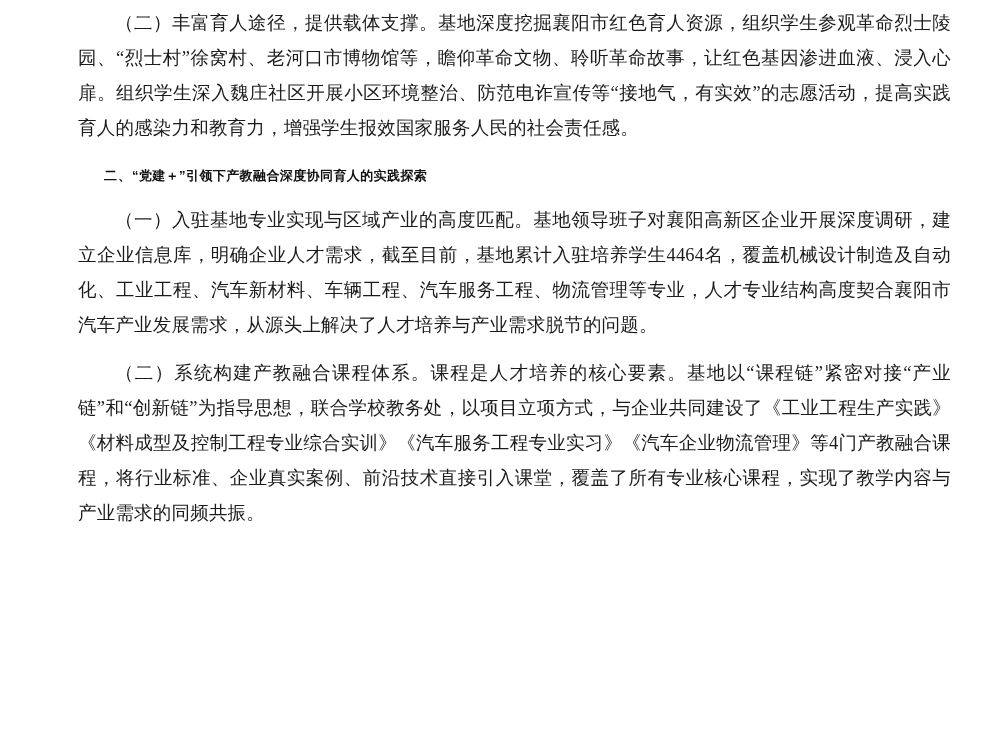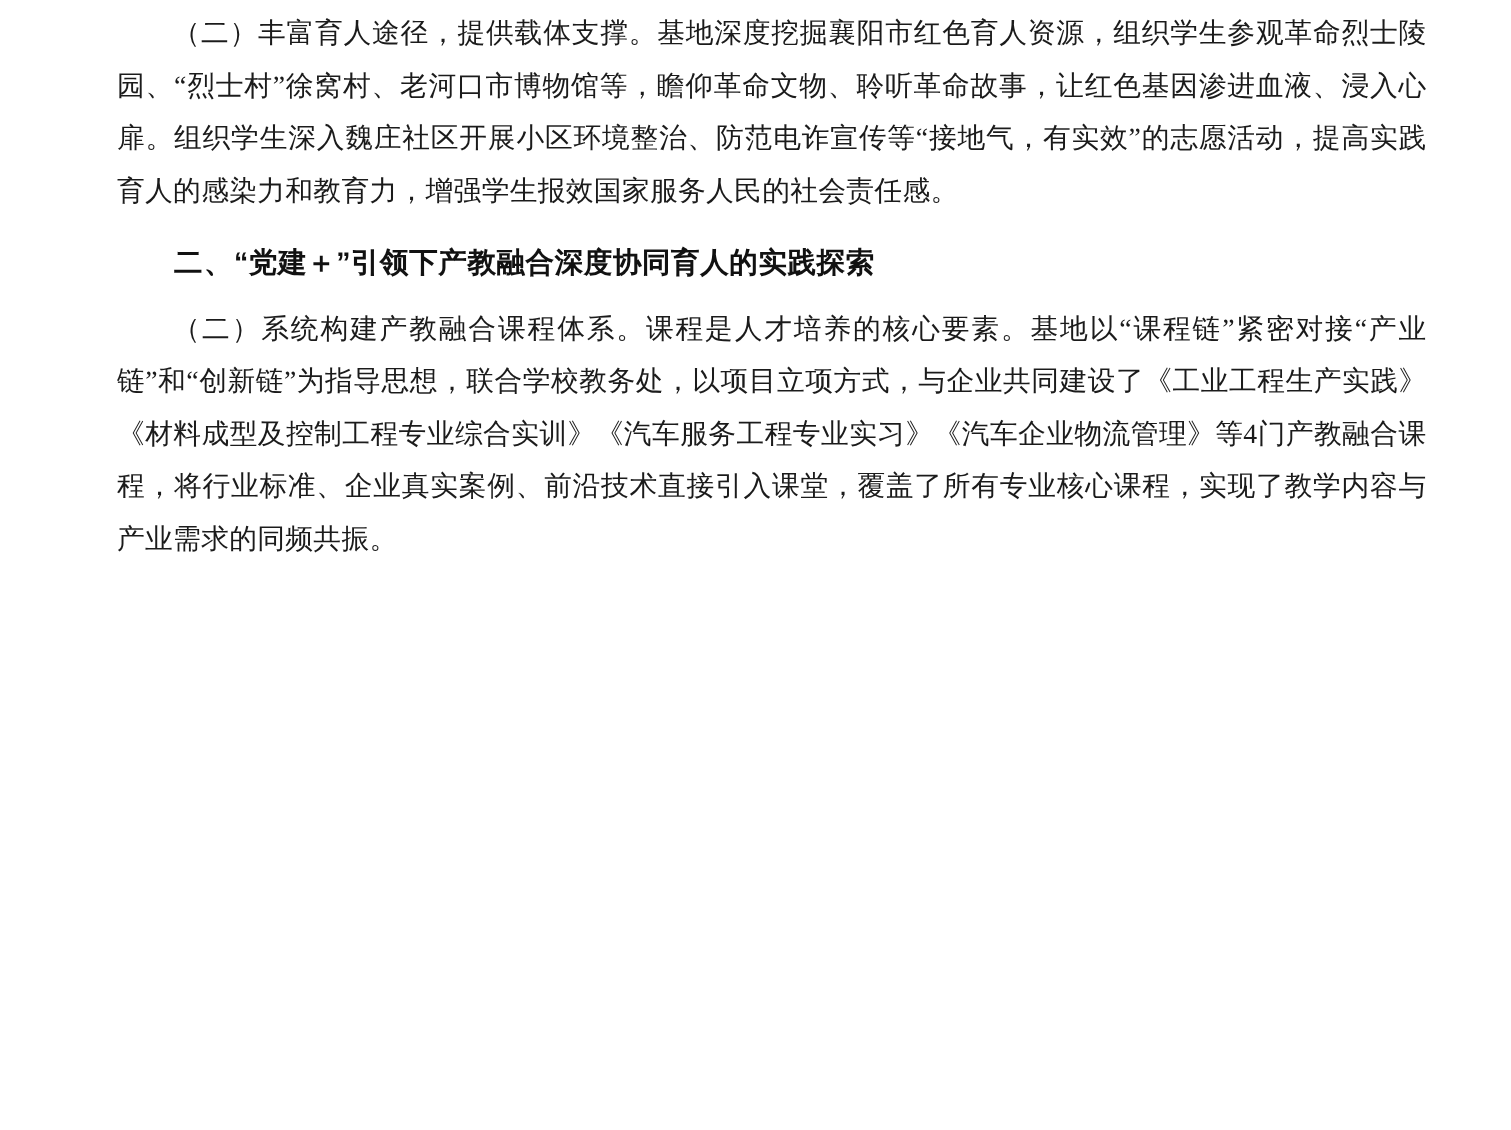--- a/index.html
+++ b/index.html
@@ -26,21 +26,21 @@
     line-height: 35px;
     text-align: justify;
     text-justify: inter-ideograph;
     margin: 0 0 13px 0;
     text-indent: 2em;
     letter-spacing: 0.2px;
     color: #1b1b1b;
     font-family: "Liberation Serif", "DejaVu Serif", serif;
   }
   .heading {
-    font-size: 19px;
+    font-size: 13px;
     line-height: 34px;
     font-weight: bold;
     margin: 4px 0 10px 0;
     text-indent: 2em;
     letter-spacing: 0.4px;
     color: #111111;
     font-family: "Liberation Sans", "DejaVu Sans", sans-serif;
   }
   .heading .hd-num {
     letter-spacing: 1px;
@@ -55,16 +55,17 @@
 <div class="page">
 
   <p class="para">（二）丰富育人途径，提供载体支撑。基地深度挖掘襄阳市红色育人资源，组织学生参观革命烈士陵园、“烈士村”徐窝村、老河口市博物馆等，瞻仰革命文物、聆听革命故事，让红色基因渗进血液、浸入心扉。组织学生深入魏庄社区开展小区环境整治、防范电诈宣传等“接地气，有实效”的志愿活动，提高实践育人的感染力和教育力，增强学生报效国家服务人民的社会责任感。</p>
 
 
   <h2 class="heading">
     <span class="hd-num">二、</span><span>“党建＋”引领下产教融合深度协同育人的实践探索</span>
   </h2>
 
 
+  <p class="para">（一）入驻基地专业实现与区域产业的高度匹配。基地领导班子对襄阳高新区企业开展深度调研，建立企业信息库，明确企业人才需求，截至目前，基地累计入驻培养学生4464名，覆盖机械设计制造及自动化、工业工程、汽车新材料、车辆工程、汽车服务工程、物流管理等专业，人才专业结构高度契合襄阳市汽车产业发展需求，从源头上解决了人才培养与产业需求脱节的问题。</p>
 
   <p class="para last">（二）系统构建产教融合课程体系。课程是人才培养的核心要素。基地以“课程链”紧密对接“产业链”和“创新链”为指导思想，联合学校教务处，以项目立项方式，与企业共同建设了《工业工程生产实践》《材料成型及控制工程专业综合实训》《汽车服务工程专业实习》《汽车企业物流管理》等4门产教融合课程，将行业标准、企业真实案例、前沿技术直接引入课堂，覆盖了所有专业核心课程，实现了教学内容与产业需求的同频共振。</p>
 
 </div>
 
 </body></html>

